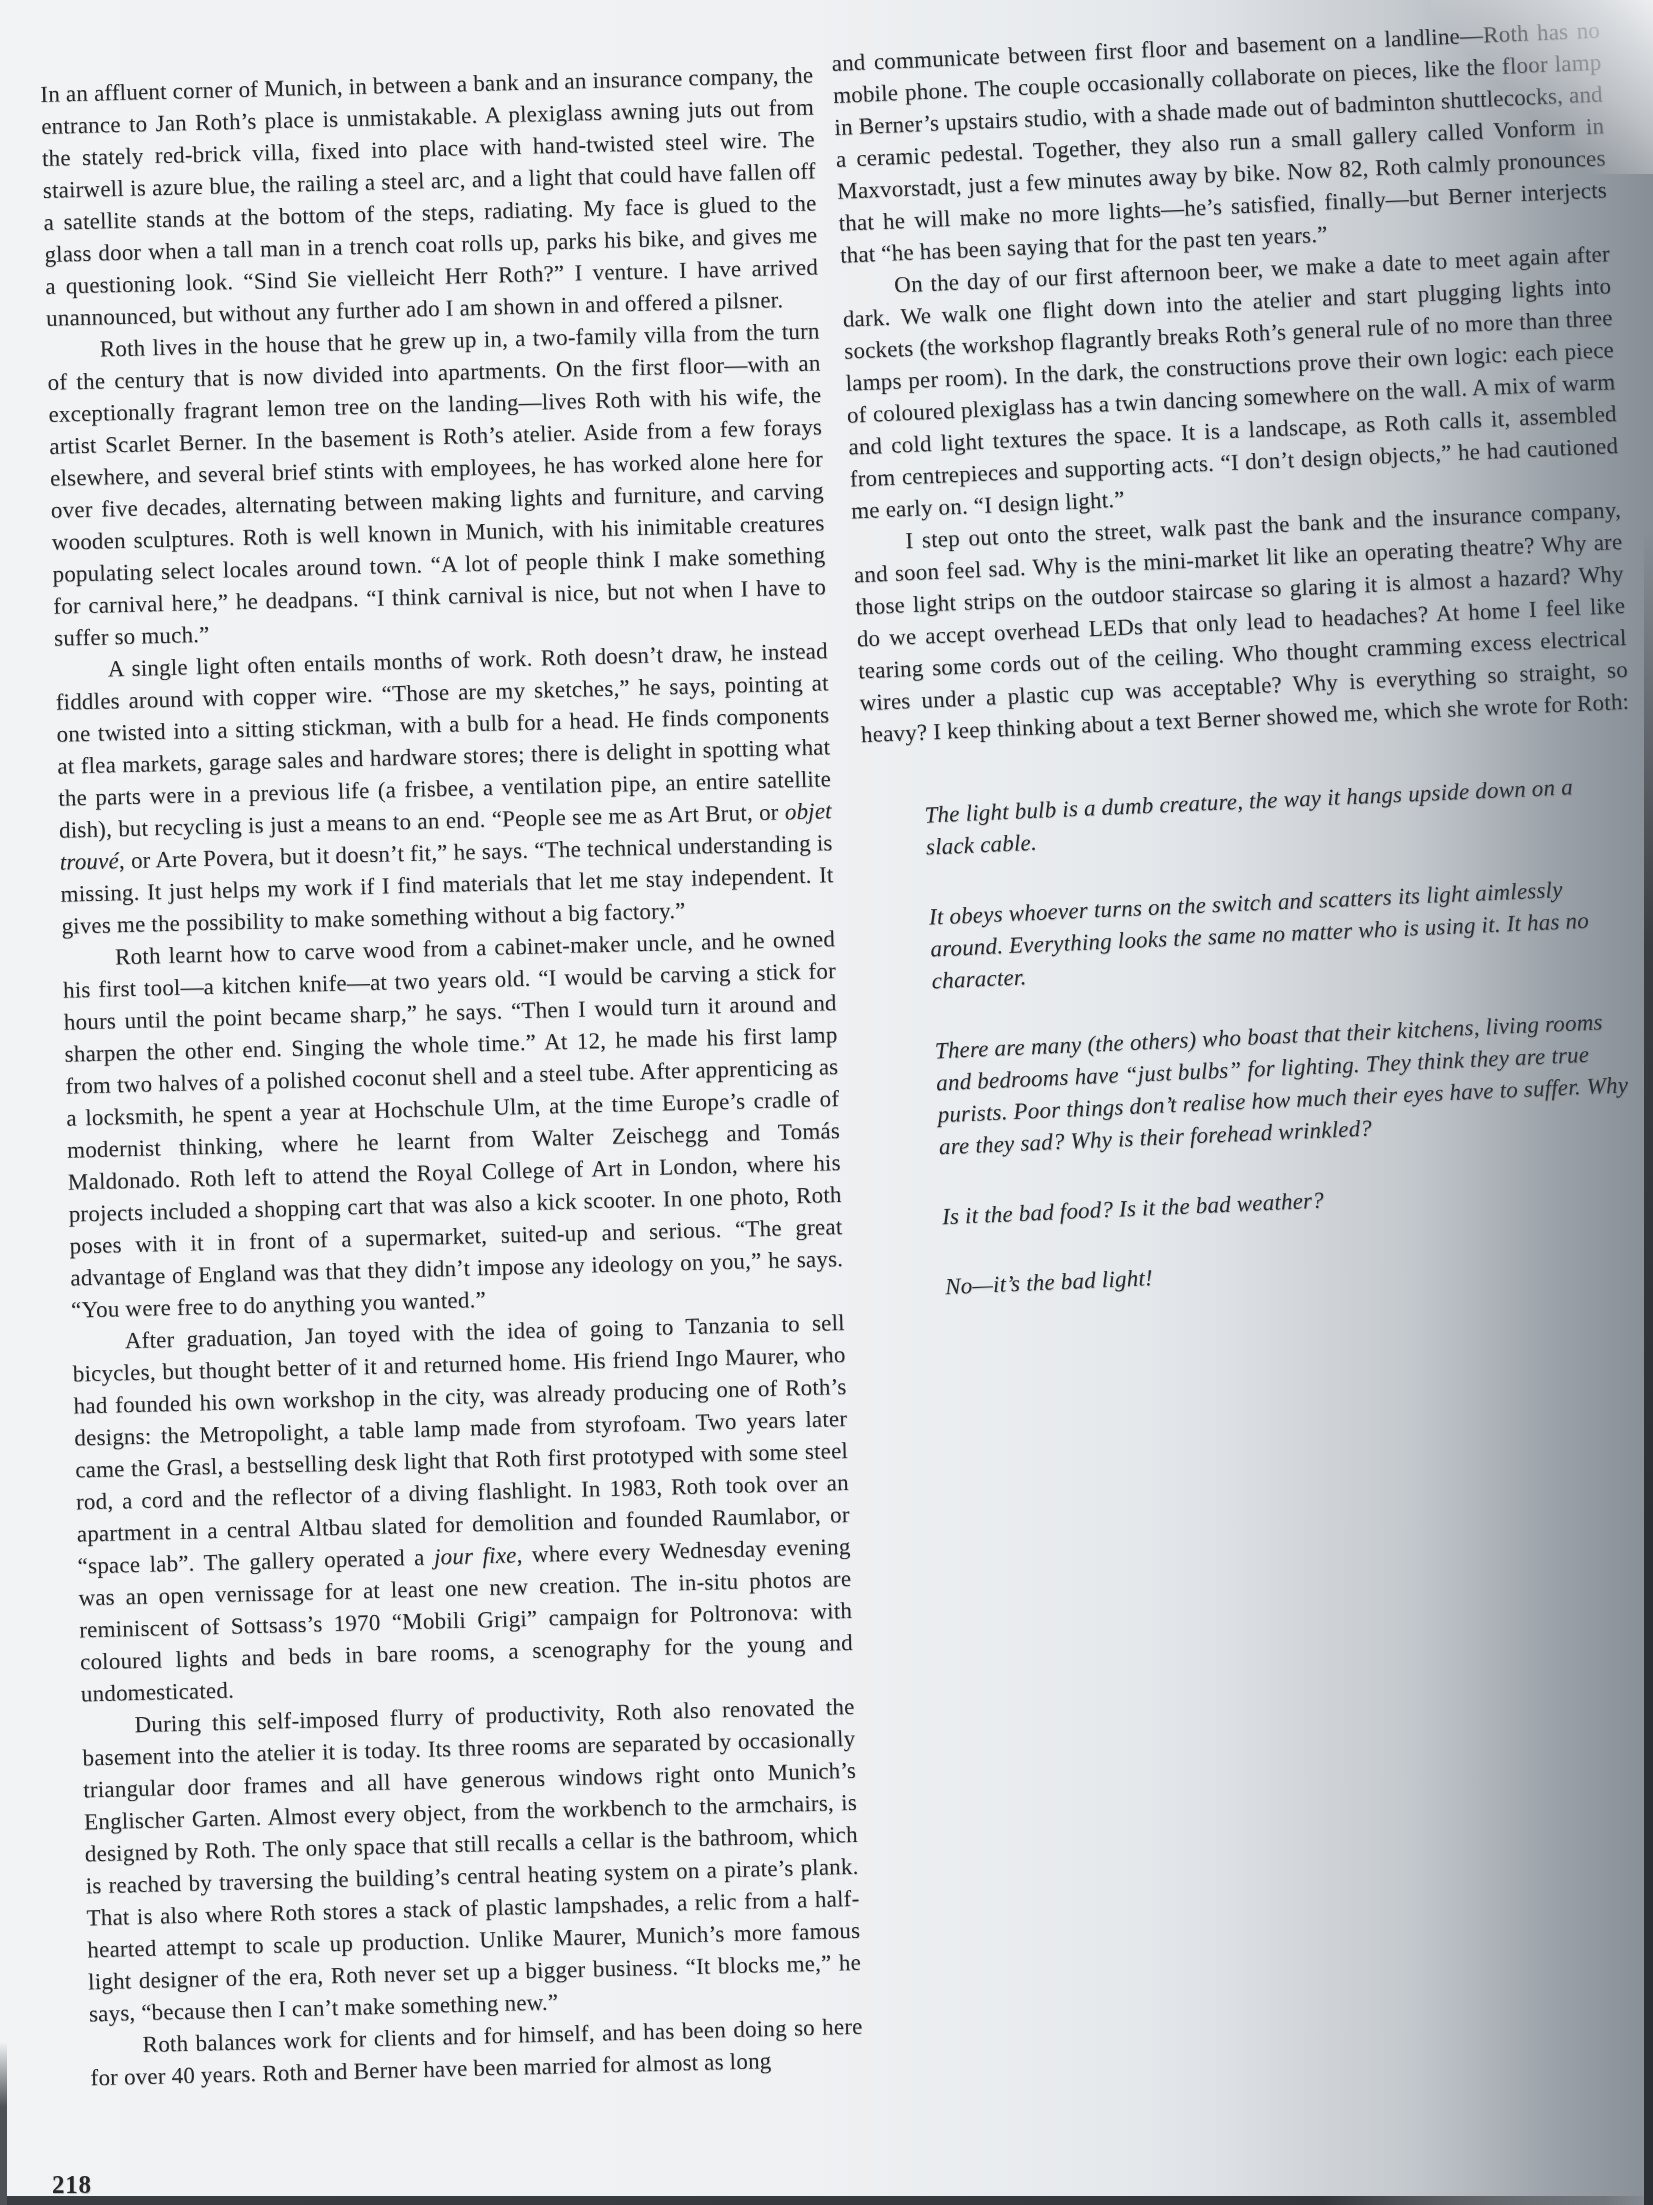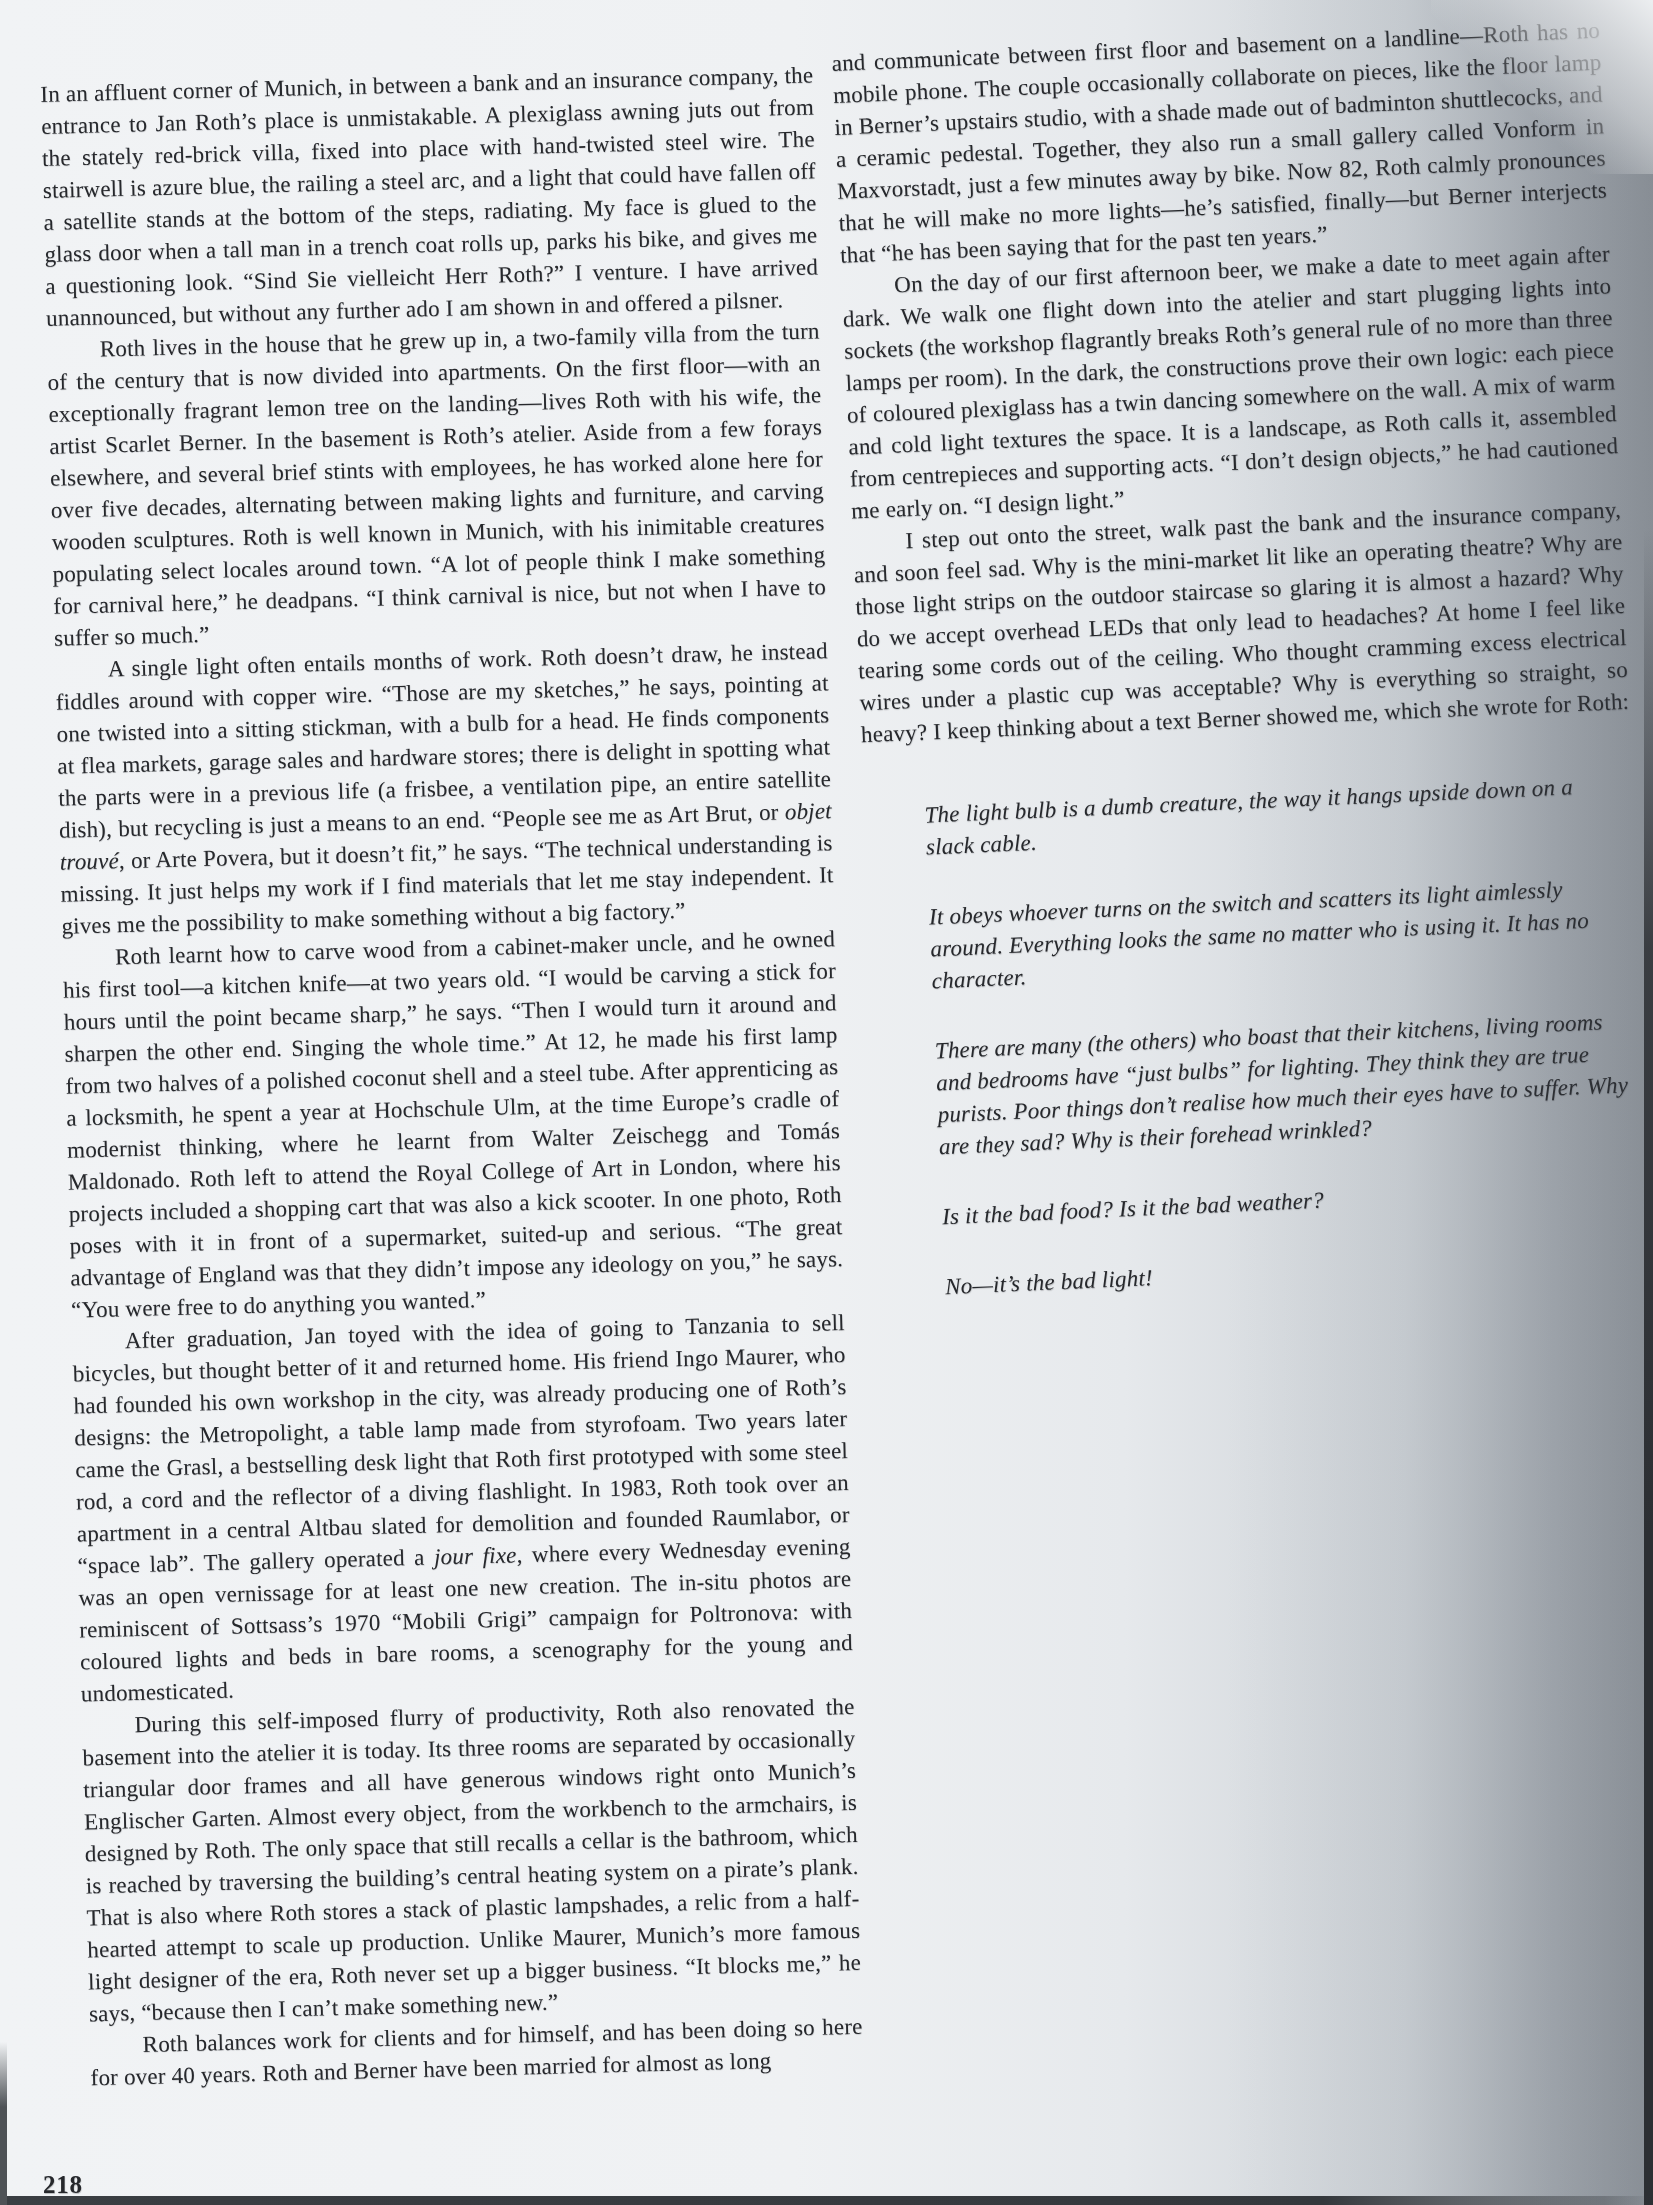--- a/index.html
+++ b/index.html
@@ -27,21 +27,21 @@
   .col-left .para + .para,
   .rparas .para + .para{text-indent:2.3em;}
   .col-right .para{text-shadow:0.4px 0.8px 1px rgba(30,33,38,.28);}
   .quotes{margin-top:51px;padding-left:60px;padding-right:11.6px;}
   .quote{
     margin:0 0 38px 0;font-style:italic;font-size:23px;line-height:32px;
     text-align:left;letter-spacing:0.2px;
     text-shadow:0.4px 0.8px 1px rgba(30,33,38,.25);
   }
   .pagenum{
-    position:absolute;left:43px;top:2171px;
+    position:absolute;left:52px;top:2171px;
     font-size:25px;font-weight:bold;letter-spacing:0.8px;
     text-shadow:0.4px 0.7px 0.7px rgba(35,38,44,.25);
     text-align:center;
   }
   .shade-right{
     position:absolute;right:0;top:0;width:26%;height:100%;pointer-events:none;
     background:linear-gradient(to right,rgba(90,97,104,0) 0%,rgba(90,97,104,.10) 55%,rgba(70,76,84,.22) 100%);
   }
   .corner-highlight{
     position:absolute;top:0;right:0;width:223px;height:174px;pointer-events:none;

